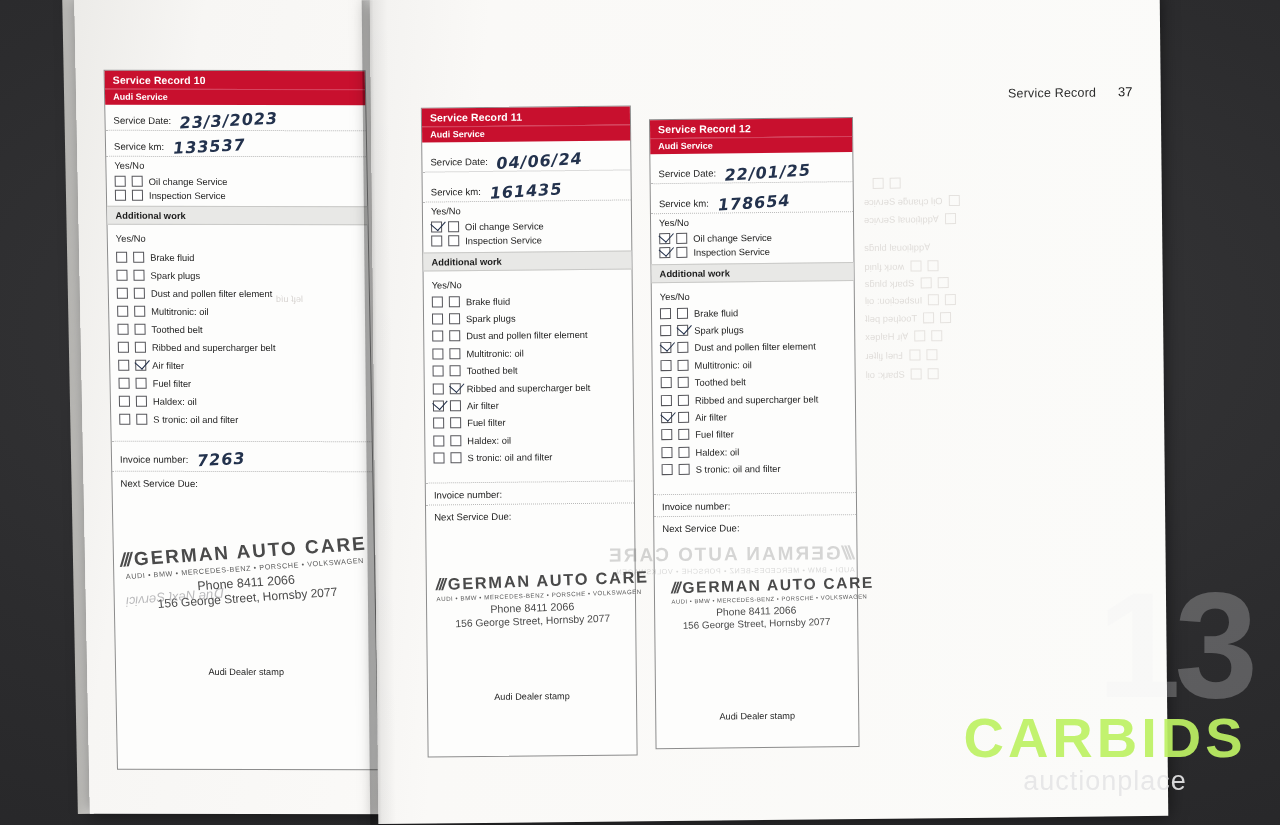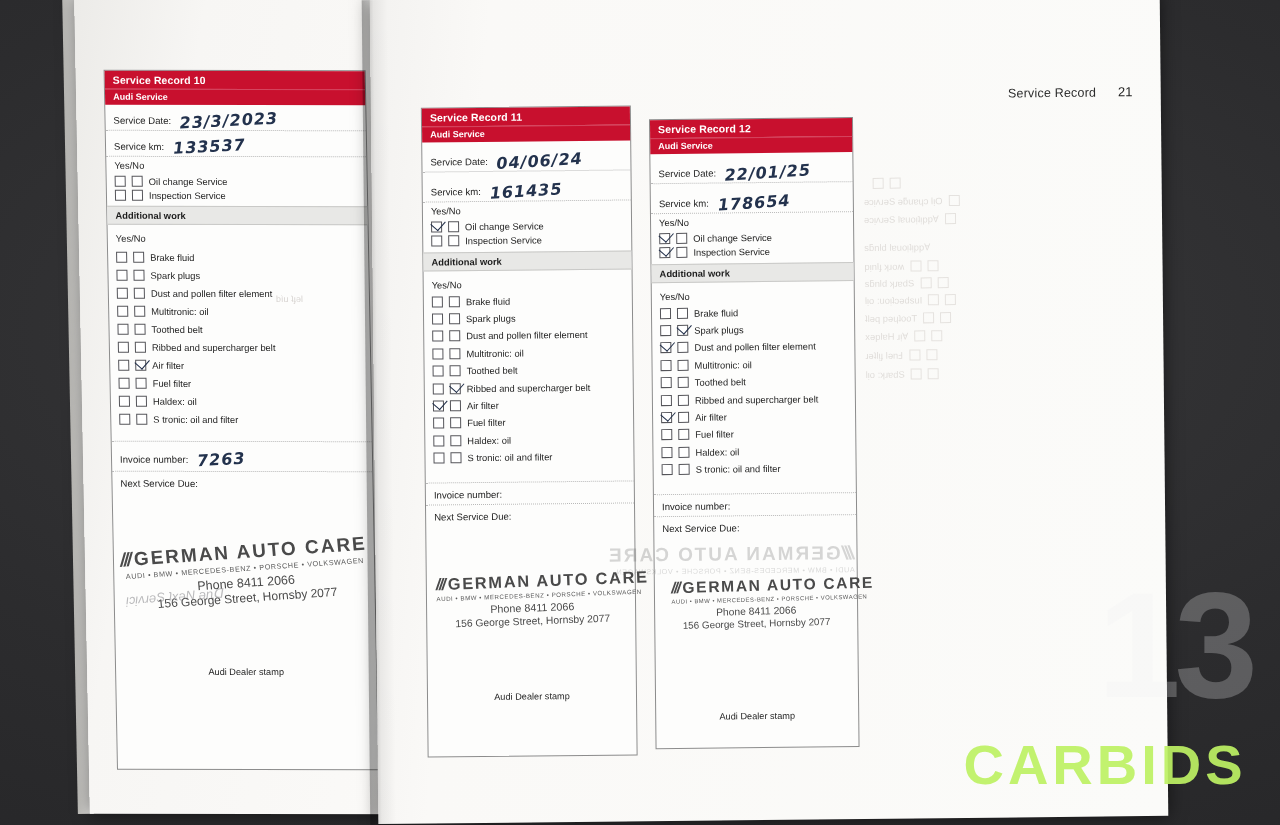--- a/index.html
+++ b/index.html
@@ -270,21 +270,21 @@
     </div>
 
     <div class="bleed" style="left:196px;top:300px;">bìu  ʇɟǝl</div>
     <div class="scribble" style="left:40px;top:595px;">ᴉɔᴉʌɹǝS  ʇxǝN  ǝnᗡ</div>
   </div>
 
   <div class="page page-right">
 
     <div class="pg-head">
       <span>Service Record</span>
-      <span class="num">21</span>
+      <span class="num">37</span>
     </div>
 
     <div class="card" style="left:50px;top:108px;width:210px;height:650px;">
       <div class="titlebar">Service Record 11</div>
       <div class="subbar">Audi Service</div>
 
       <div class="row" style="padding-top:8px;">
         <span class="label">Service Date:</span>
         <span class="hand">04/06/24</span>
       </div>
@@ -548,13 +548,14 @@
     </div>
 
   </div>
 
   <div class="gutter"></div>
 </div>
 
 <div class="wm-logo">13</div>
 <div class="watermark">
   <div class="wm-main">CARBIDS</div>
+  <div class="wm-sub">auctionplace</div>
 </div>
 
 </body></html>

